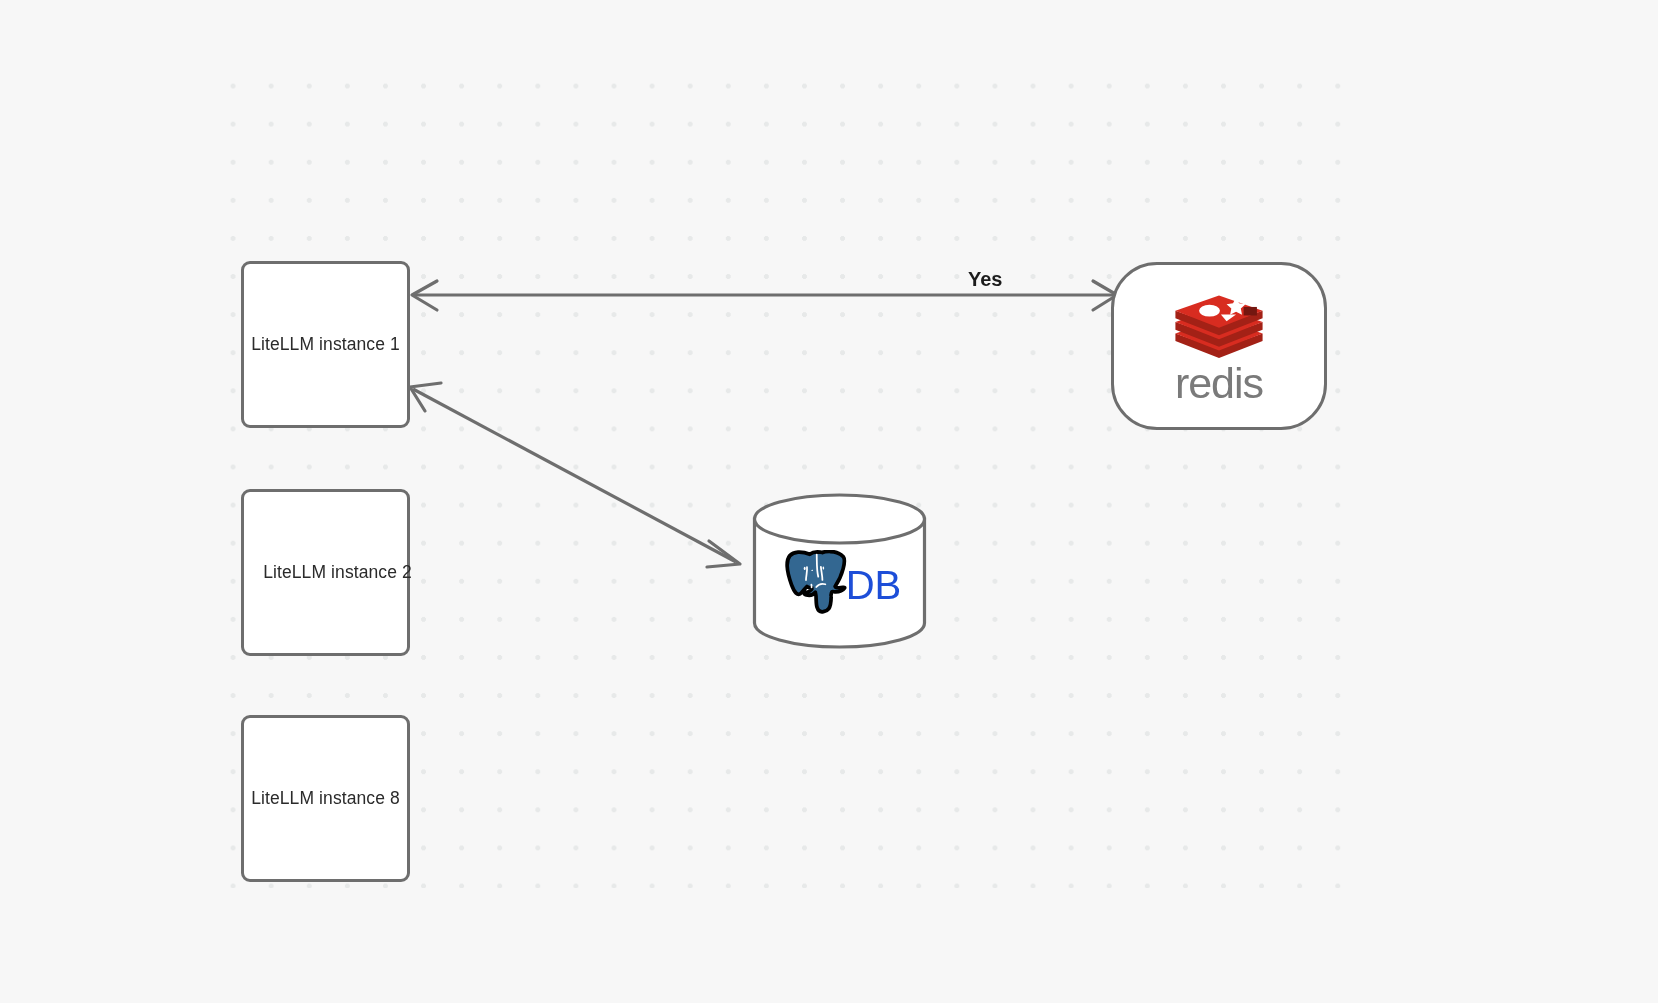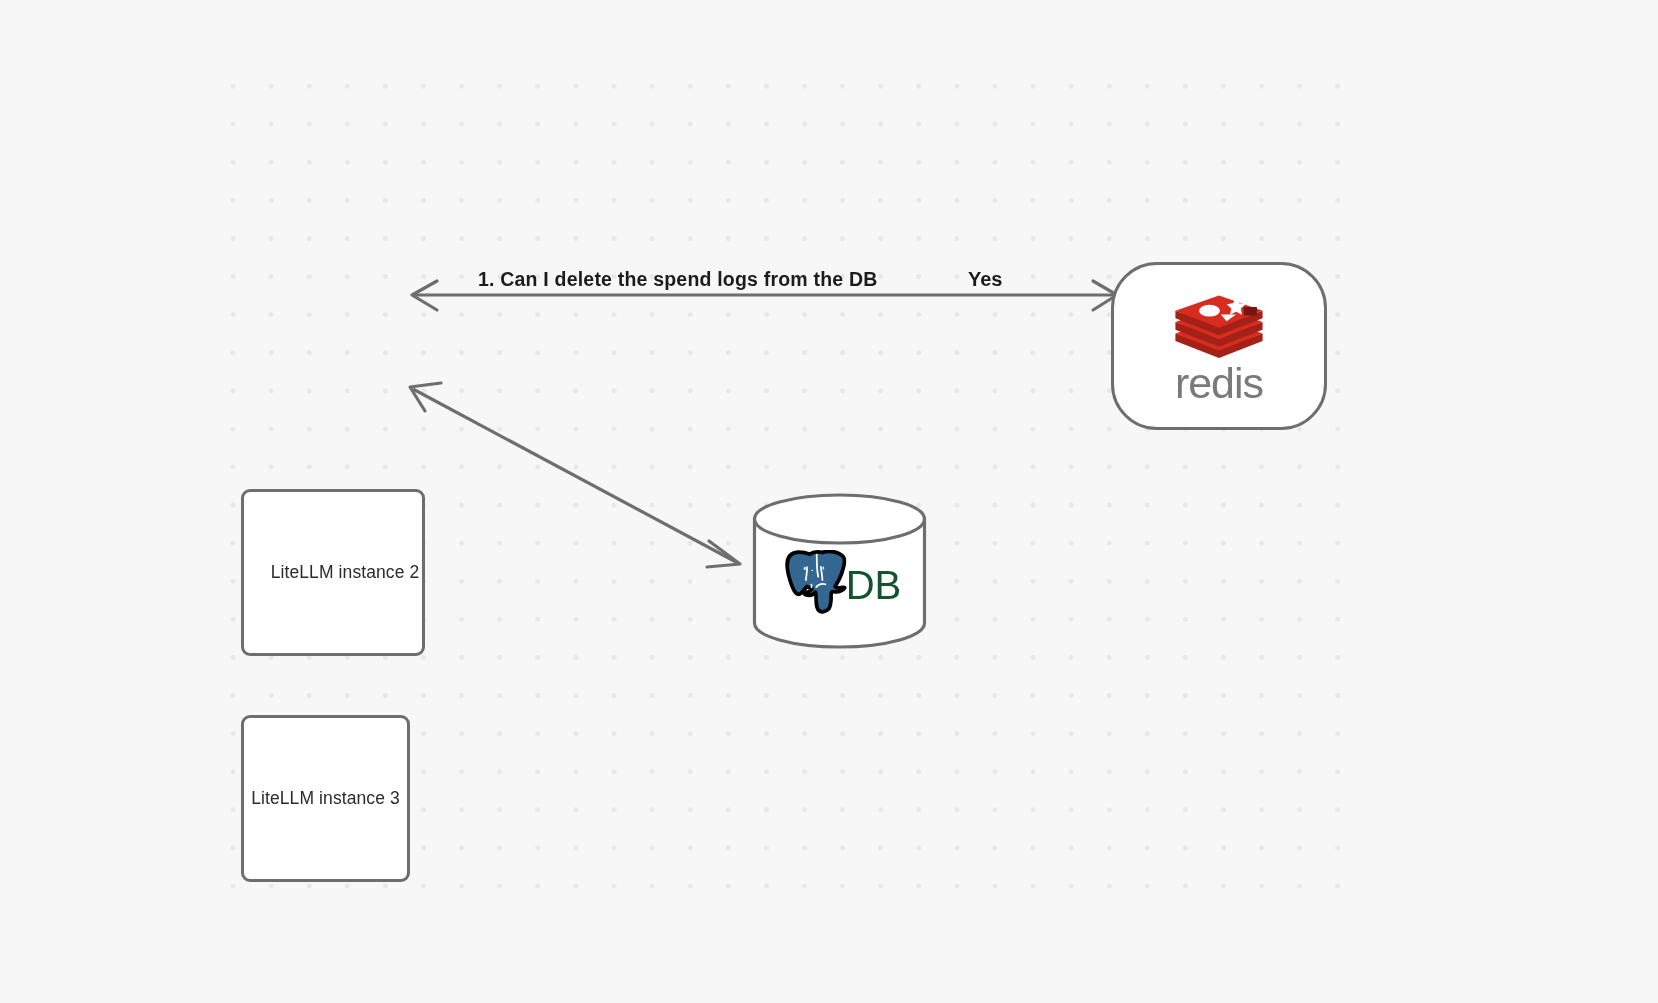--- a/index.html
+++ b/index.html
@@ -57,21 +57,21 @@
   }
   .node-box .node-label {
     font-size: 17.5px;
     color: #2b2b2b;
     font-family: "Liberation Sans", sans-serif;
     letter-spacing: 0.1px;
     white-space: nowrap;
   }
 
   #litellm-1 { left: 241px; top: 261px; width: 169px; height: 167px; }
-  #litellm-2 { left: 241px; top: 489px; width: 184px; height: 167px; padding-left: 24px; }
+  #litellm-2 { left: 241px; top: 489px; width: 169px; height: 167px; padding-left: 24px; }
   #litellm-3 { left: 241px; top: 715px; width: 169px; height: 167px; }
 
   
   #redis-node {
     position: absolute;
     left: 1111px;
     top: 262px;
     width: 216px;
     height: 168px;
     background: #ffffff;
@@ -113,21 +113,21 @@
     top: 42px;
     width: 175px;
     height: 100px;
     display: flex;
     align-items: center;
     justify-content: center;
   }
   #pg-elephant { width: 70px; height: 70px; display: block; }
   #db-text {
     font-size: 40px;
-    color: #14532d;
+    color: #1d4ed8;
     font-family: "Liberation Sans", sans-serif;
     line-height: 1;
     margin-left: -2px;
   }
 
   
   .edge-label {
     position: absolute;
     font-family: "Liberation Sans", sans-serif;
     font-weight: bold;
@@ -171,27 +171,30 @@
 
     <g>
       <line x1="413" y1="389" x2="736" y2="562" stroke="#6e6e6e" stroke-width="3.2"></line>
 
       <polyline points="441,383 410,387 425,411" fill="none" stroke="#6e6e6e" stroke-width="3.2" stroke-linecap="round" stroke-linejoin="round"></polyline>
 
       <polyline points="709,541 740,564 707,567" fill="none" stroke="#6e6e6e" stroke-width="3.2" stroke-linecap="round" stroke-linejoin="round"></polyline>
     </g>
   </svg>
 
+  <div class="node-box" id="litellm-1">
+    <span class="node-label">LiteLLM instance 1</span>
+  </div>
 
   <div class="node-box" id="litellm-2">
     <span class="node-label">LiteLLM instance 2</span>
   </div>
 
   <div class="node-box" id="litellm-3">
-    <span class="node-label">LiteLLM instance 3</span>
+    <span class="node-label">LiteLLM instance 8</span>
   </div>
 
   <div id="redis-node">
     <svg id="redis-logo-mark" viewBox="0 0 104 76" xmlns="http://www.w3.org/2000/svg">
 
       <path d="M52 74 L6 56 L6 48 L52 64 L98 48 L98 56 Z" fill="#a32116"></path>
       <path d="M52 66 L6 48 L52 32 L98 48 Z" fill="#d82c20"></path>
 
       <path d="M52 62 L6 44 L6 36 L52 52 L98 36 L98 44 Z" fill="#a32116"></path>
       <path d="M52 54 L6 36 L52 20 L98 36 Z" fill="#d82c20"></path>
@@ -230,18 +233,17 @@
           <path d="M39.2 15.4c.4 4.3 1.4 7.6 1.4 12"></path>
           <path d="M30.5 31.6c.3 1 .2 2 .2 2.5"></path>
           <path d="M35 33.9c2.7-3.6 6.6-3.1 8.3-2.6"></path>
           <path d="M35.4 4.2c.2 6.7-.2 13.6 1.4 20.2"></path>
         </g>
       </svg>
       <span id="db-text">DB</span>
     </div>
   </div>
 
-  <div class="edge-label" id="label-1">1.  Can I delete the spend logs from the DB</div>
 
   <div class="edge-label" id="label-yes">Yes</div>
 
 
 </div>
 
 </body></html>

